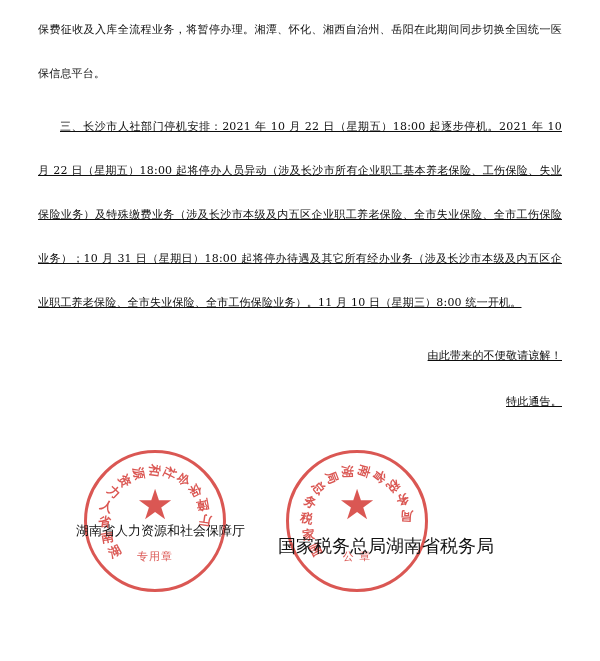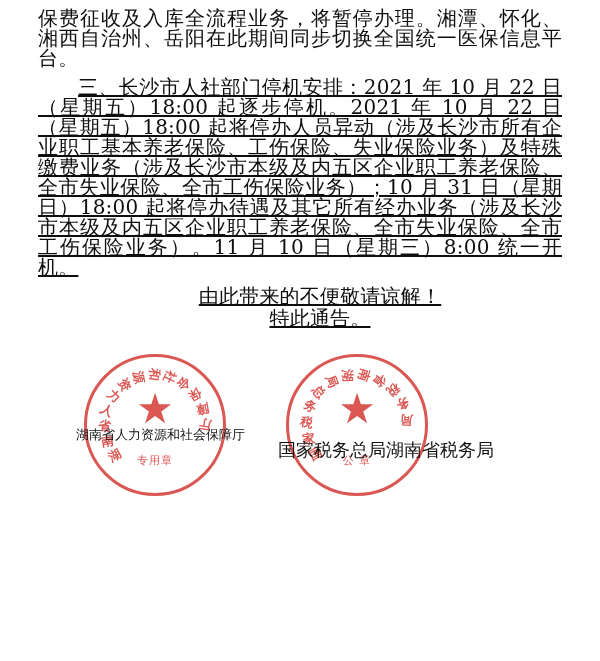--- a/index.html
+++ b/index.html
@@ -16,37 +16,37 @@
     position: relative;
   }
   .page {
     position: relative;
     width: 600px;
     height: 661px;
     box-sizing: border-box;
     padding: 8px 38px 0 38px;
   }
   .para {
-    font-size: 20px;
-    line-height: 20px;
+    font-size: 11px;
+    line-height: 44px;
     text-align: justify;
     text-justify: inter-ideograph;
     letter-spacing: 0.2px;
     margin: 0 0 2px 0;
     color: #0e0e0e;
   }
   .indent {
     text-indent: 2em;
     text-decoration: underline;
   }
   .para-gap {
     margin-top: 9px;
   }
   .short {
-    text-align: center;
+    text-align: right;
   }
   
   .sign-area {
     position: relative;
     margin-top: 26px;
     height: 150px;
   }
   .seal {
     position: absolute;
     width: 136px;

